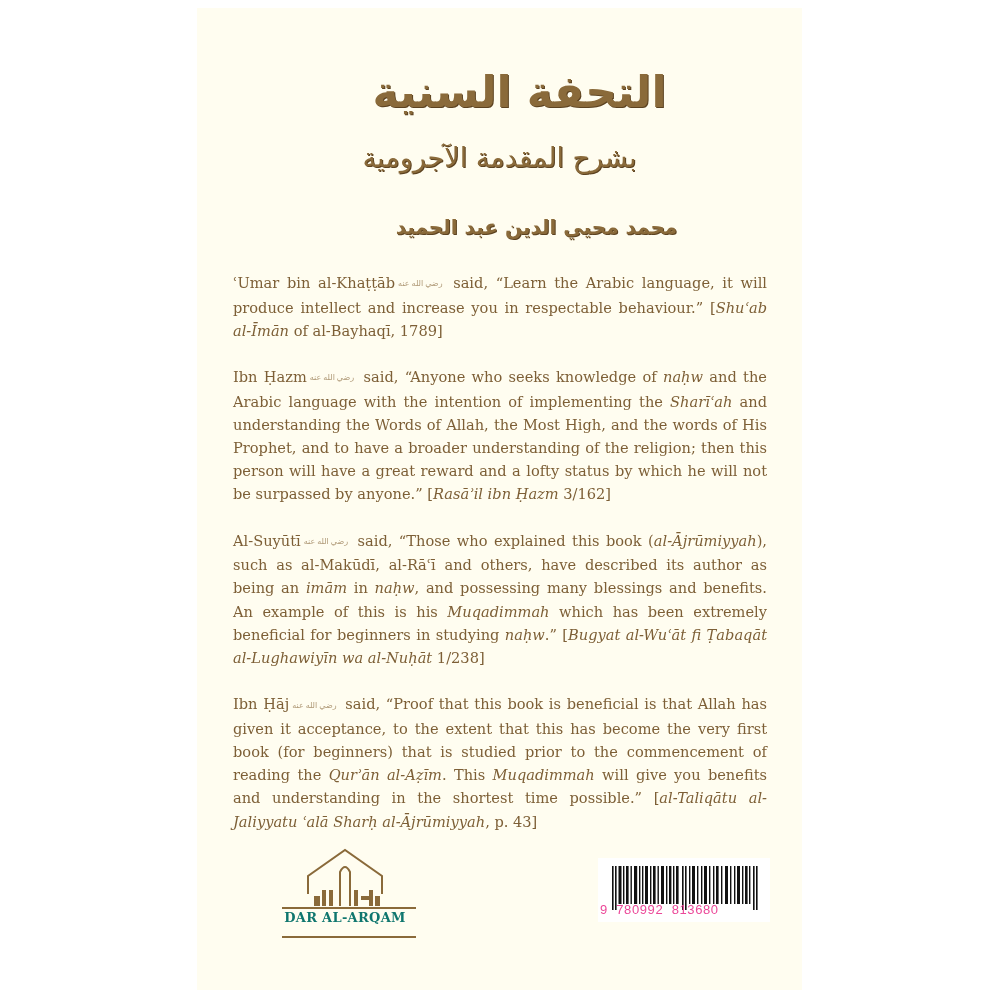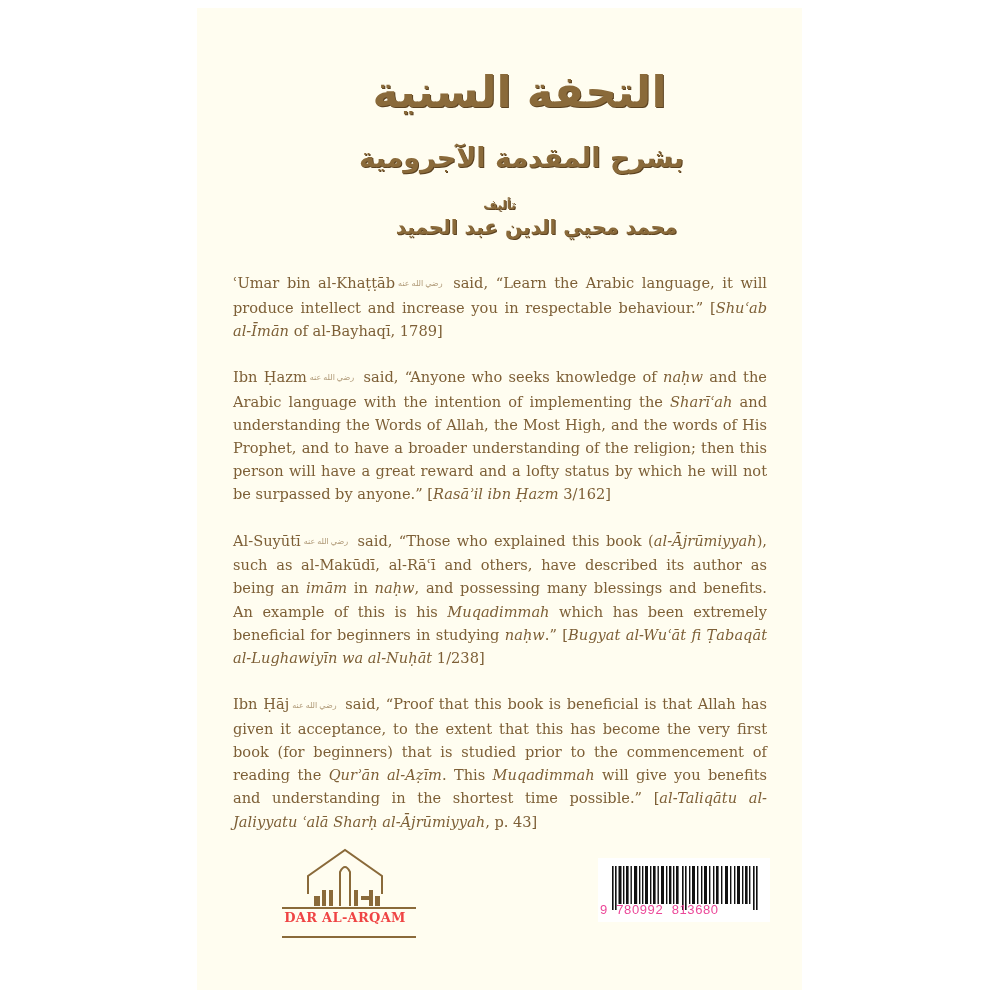--- a/index.html
+++ b/index.html
@@ -12,63 +12,62 @@
     position: absolute; left: 197px; top: 8px; width: 605px; height: 982px;
     background: #fffdf0;
   }
   .ar-title {
     position: absolute; left: 0; width: 100%; text-align: center;
     direction: rtl; color: #8a6a3a;
     font-family: "DejaVu Sans", sans-serif;
     text-shadow: 1px 1px 0 #5c4220;
   }
   .t1 { top: 58px; font-size: 44px; font-weight: bold; letter-spacing: 1px; padding-left: 20px; }
-  .t2 { top: 134px; font-size: 27px; font-weight: bold; margin-left: 22px; }
+  .t2 { top: 134px; font-size: 27px; font-weight: normal; }
   .t3 { top: 190px; font-size: 12px; font-weight: bold; }
   .t4 { top: 207px; font-size: 20px; font-weight: bold; padding-left: 37px; }
 
   .body-text {
     position: absolute; left: 36px; width: 534px; top: 263px;
     color: #7d5f36; font-family: "DejaVu Serif", serif;
     font-size: 14.6px; line-height: 23.2px; text-align: justify;
   }
   .para { margin: 0 0 23px 0; }
   .para i { font-style: italic; }
   .honor {
     display: inline-block; font-family: Liberation Serif, serif;
     font-size: 8px; color: #b09a78; vertical-align: middle;
     direction: rtl; padding: 0 3px;
   }
 
   .logo { position: absolute; left: 77px; top: 838px; width: 160px; height: 95px; }
   .logo svg { position: absolute; left: 0; top: 0; }
   .logo-text {
     position: absolute; left: 0; width: 142px; top: 64px; text-align: center;
-    color: #ef4444; font-family: "DejaVu Serif", serif; font-weight: bold;
+    color: #0f766e; font-family: "DejaVu Serif", serif; font-weight: bold;
     font-size: 13px; letter-spacing: 0.3px;
   }
 
   .barcode {
     position: absolute; left: 401px; top: 850px; width: 172px; height: 64px;
     background: #ffffff;
   }
   .bars { position: absolute; left: 14px; top: 8px; height: 44px; width: 148px; }
   .isbn {
     position: absolute; left: 2px; top: 44px; font-family: "Liberation Sans", sans-serif;
     font-size: 13px; color: #ec4899; letter-spacing: 0.6px; white-space: pre;
   }
 </style>
 </head>
 <body>
 
 <div class="cover">
 
   <div class="ar-title t1">التحفة السنية</div>
   <div class="ar-title t2">بشرح المقدمة الآجرومية</div>
-  <div class="ar-title t3">تأليف</div>
   <div class="ar-title t4">محمد محيي الدين عبد الحميد</div>
 
   <div class="body-text">
     <p class="para"><span>ʿUmar bin al-Khaṭṭāb</span><span class="honor">رضي الله عنه</span><span> said, “Learn the Arabic language, it will produce intellect and increase you in respectable behaviour.” [</span><i>Shuʿab al-Īmān</i><span> of al-Bayhaqī, 1789]</span></p>
 
     <p class="para"><span>Ibn Ḥazm</span><span class="honor">رضي الله عنه</span><span> said, “Anyone who seeks knowledge of </span><i>naḥw</i><span> and the Arabic language with the intention of implementing the </span><i>Sharīʿah</i><span> and understanding the Words of Allah, the Most High, and the words of His Prophet, and to have a broader understanding of the religion; then this person will have a great reward and a lofty status by which he will not be surpassed by anyone.” [</span><i>Rasāʾil ibn Ḥazm</i><span> 3/162]</span></p>
 
     <p class="para"><span>Al-Suyūtī</span><span class="honor">رضي الله عنه</span><span> said, “Those who explained this book (</span><i>al-Ājrūmiyyah</i><span>), such as al-Makūdī, al-Rāʿī and others, have described its author as being an </span><i>imām</i><span> in </span><i>naḥw</i><span>, and possessing many blessings and benefits. An example of this is his </span><i>Muqadimmah</i><span> which has been extremely beneficial for beginners in studying </span><i>naḥw</i><span>.” [</span><i>Bugyat al-Wuʿāt fi Ṭabaqāt al-Lughawiyīn wa al-Nuḥāt</i><span> 1/238]</span></p>
 
     <p class="para"><span>Ibn Ḥāj</span><span class="honor">رضي الله عنه</span><span> said, “Proof that this book is beneficial is that Allah has given it acceptance, to the extent that this has become the very first book (for beginners) that is studied prior to the commencement of reading the </span><i>Qurʾān al-Aẓīm</i><span>. This </span><i>Muqadimmah</i><span> will give you benefits and understanding in the shortest time possible.” [</span><i>al-Taliqātu al-Jaliyyatu ʿalā Sharḥ al-Ājrūmiyyah</i><span>, p. 43]</span></p>

